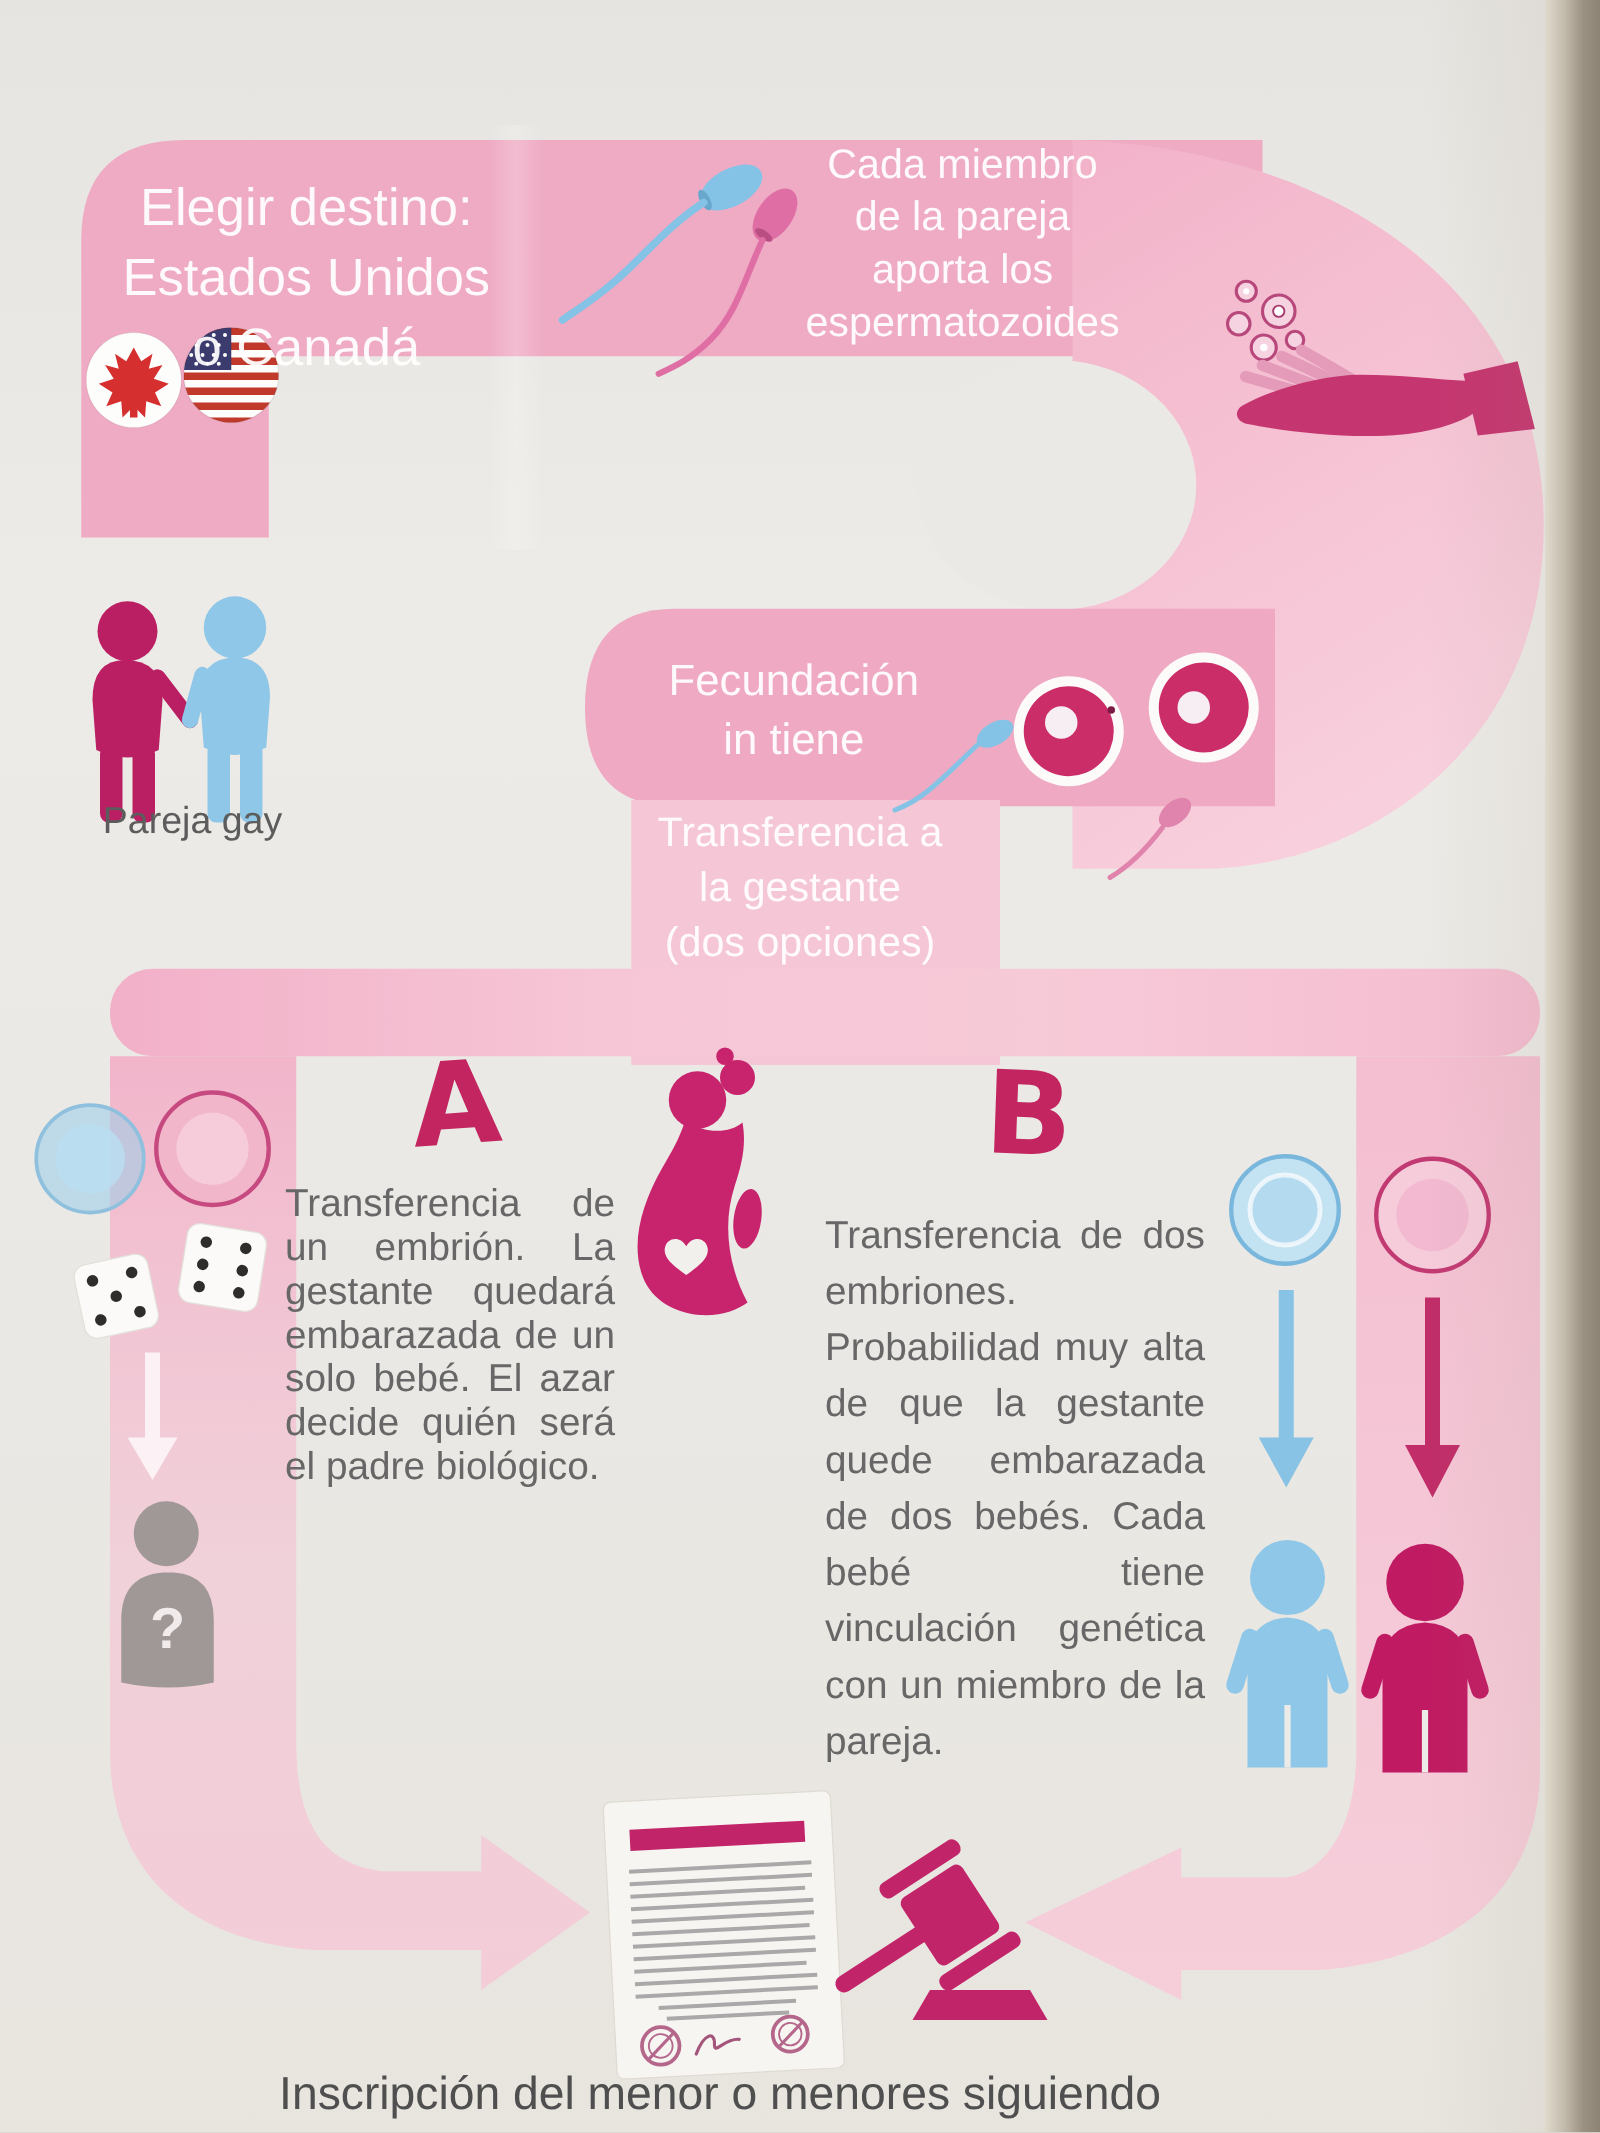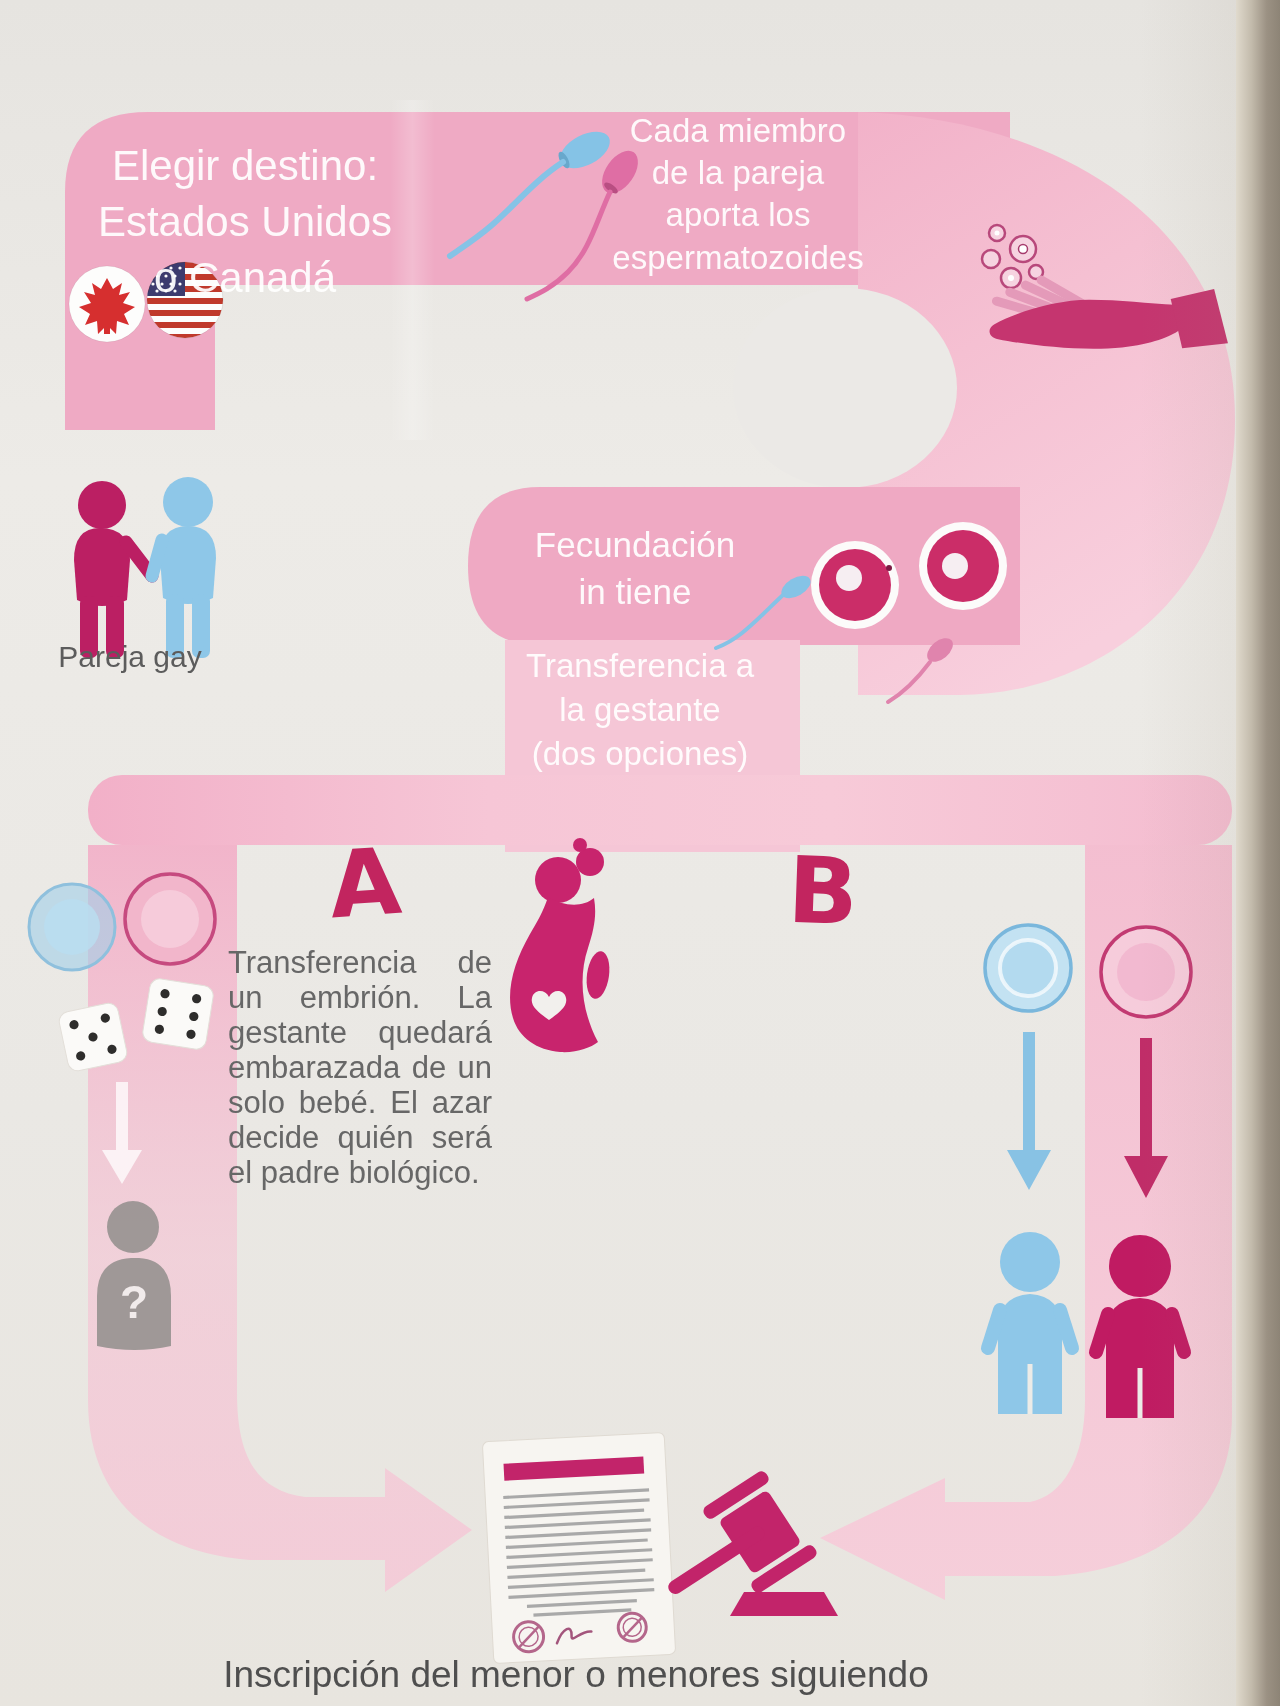--- a/index.html
+++ b/index.html
@@ -293,40 +293,41 @@
     </g>
     <path d="M744,1592 L824,1592 L838,1616 L730,1616 Z"></path>
   </g>
 </svg>
 
 
 <div class="label" style="left:85px;top:138px;width:320px;font-size:42px;">Elegir destino:
 Estados Unidos
 o Canadá</div>
 
-<div class="label" style="left:568px;top:110px;width:340px;font-size:33px;line-height:1.28;">Cada miembro
+<div class="label" style="left:600px;top:110px;width:340px;font-size:33px;line-height:1.28;">Cada miembro
 de la pareja
 aporta los
 espermatozoides</div>
 
 
 <div class="label" style="left:500px;top:522px;width:270px;font-size:35px;">Fecundación
 in tiene</div>
 
 <div class="label" style="left:465px;top:644px;width:350px;font-size:33px;">Transferencia a
 la gestante
 (dos opciones)</div>
 
-<div class="gray-label" style="left:40px;top:640px;width:180px;font-size:30px;">Pareja gay</div>
+<div class="gray-label" style="left:64px;top:640px;width:180px;font-size:30px;">Pareja gay</div>
 
 <div class="big-letter" style="left:320px;top:830px;width:90px;font-size:92px;transform:rotate(-4deg);">A</div>
 
 <div class="big-letter" style="left:778px;top:838px;width:90px;font-size:92px;transform:rotate(2deg);">B</div>
 
 <div class="para" style="left:228px;top:945px;width:264px;font-size:31px;line-height:35px;">Transferencia de un embrión. La gestante quedará embarazada de un solo bebé. El azar decide quién será el padre biológico.</div>
 
+<div class="para" style="left:660px;top:965px;width:304px;font-size:31px;line-height:45px;">Transferencia de dos embriones. Probabilidad muy alta de que la gestante quede embarazada de dos bebés. Cada bebé tiene vinculación genética con un miembro de la pareja.</div>
 
 <div class="gray-label" style="left:176px;top:1654px;width:800px;font-size:37px;color:#4f4f4f;">Inscripción del menor o menores siguiendo</div>
 
 <div class="curl" style="left:390px;top:100px;width:45px;height:340px;background:linear-gradient(90deg,rgba(255,255,255,0),rgba(255,255,255,0.22),rgba(255,255,255,0));"></div>
 <div class="page-shade" style="left:1140px;width:100px;background:linear-gradient(90deg,rgba(150,140,120,0) 0%,rgba(150,140,120,0.10) 100%);"></div>
 <div class="page-shade" style="left:1236px;width:44px;background:linear-gradient(90deg,#e0dacd 0%,#c3bbac 35%,#9b9183 70%,#8d8476 100%);"></div>
 </div>
 
 </body></html>

